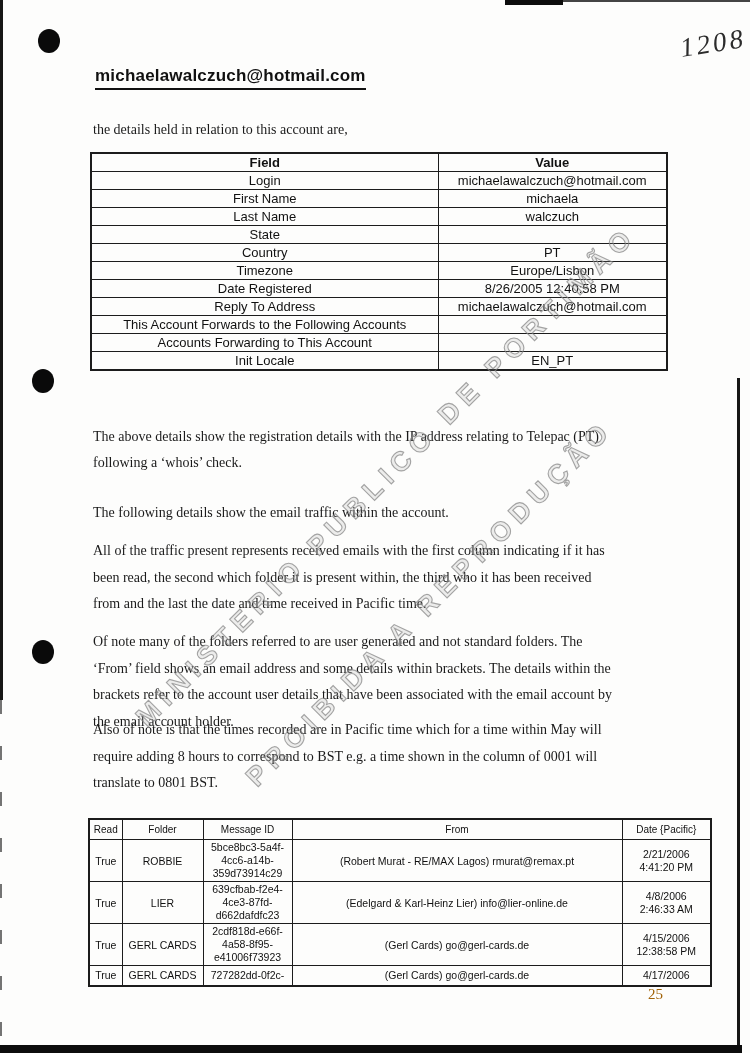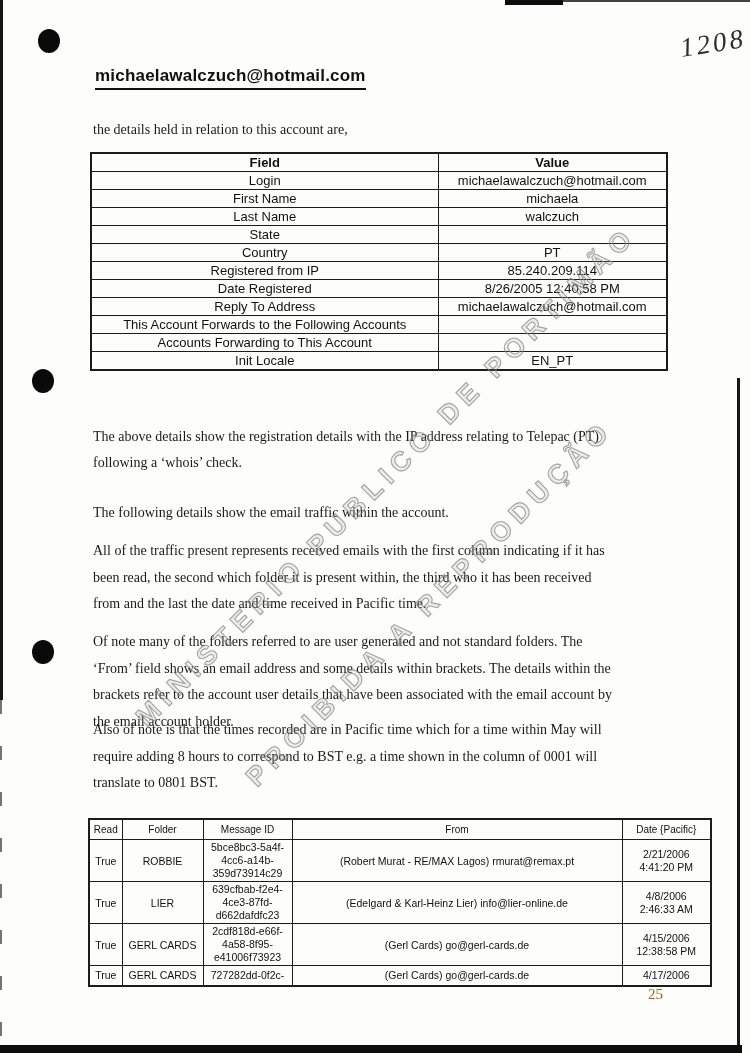--- a/index.html
+++ b/index.html
@@ -117,22 +117,22 @@
         </tr>
     <tr>
           <td>State</td>
           <td></td>
         </tr>
     <tr>
           <td>Country</td>
           <td>PT</td>
         </tr>
     <tr>
-          <td>Registered from IP</td>
-          <td>85.240.209.114</td>
+          <td>Timezone</td>
+          <td>Europe/Lisbon</td>
         </tr>
     <tr>
           <td>Date Registered</td>
           <td>8/26/2005 12:40:58 PM</td>
         </tr>
     <tr>
           <td>Reply To Address</td>
           <td>michaelawalczuch@hotmail.com</td>
         </tr>
     <tr>

